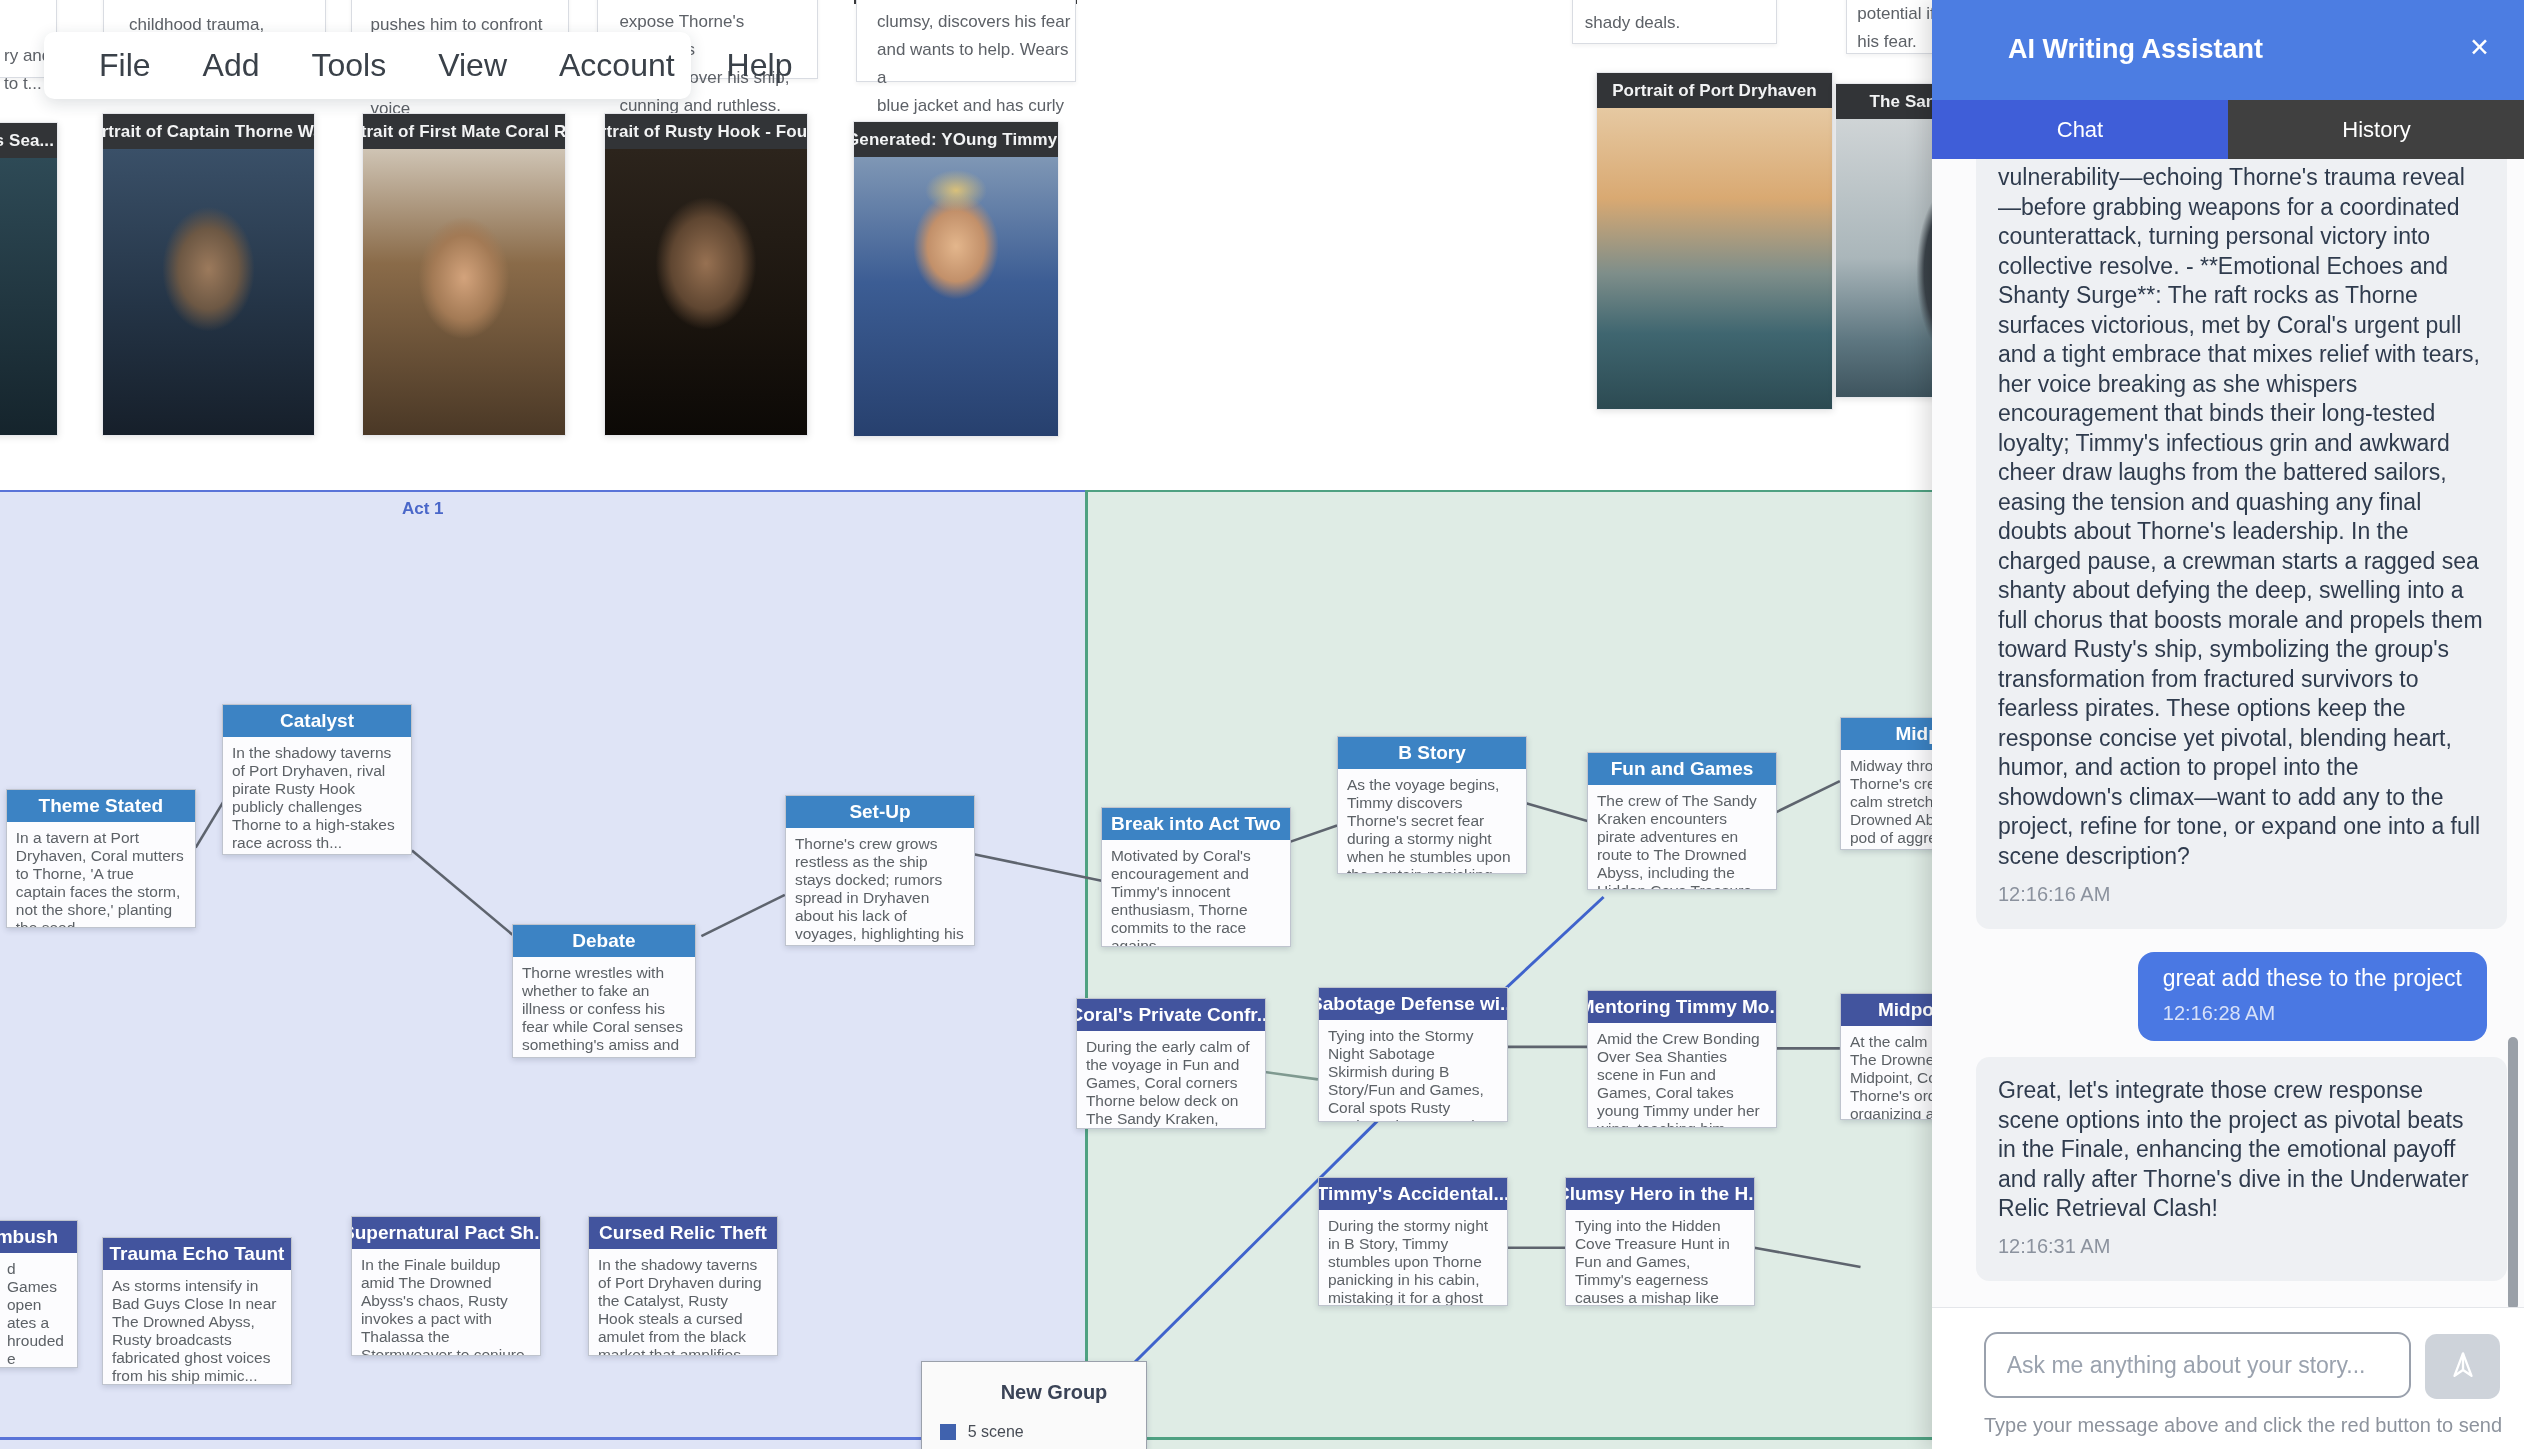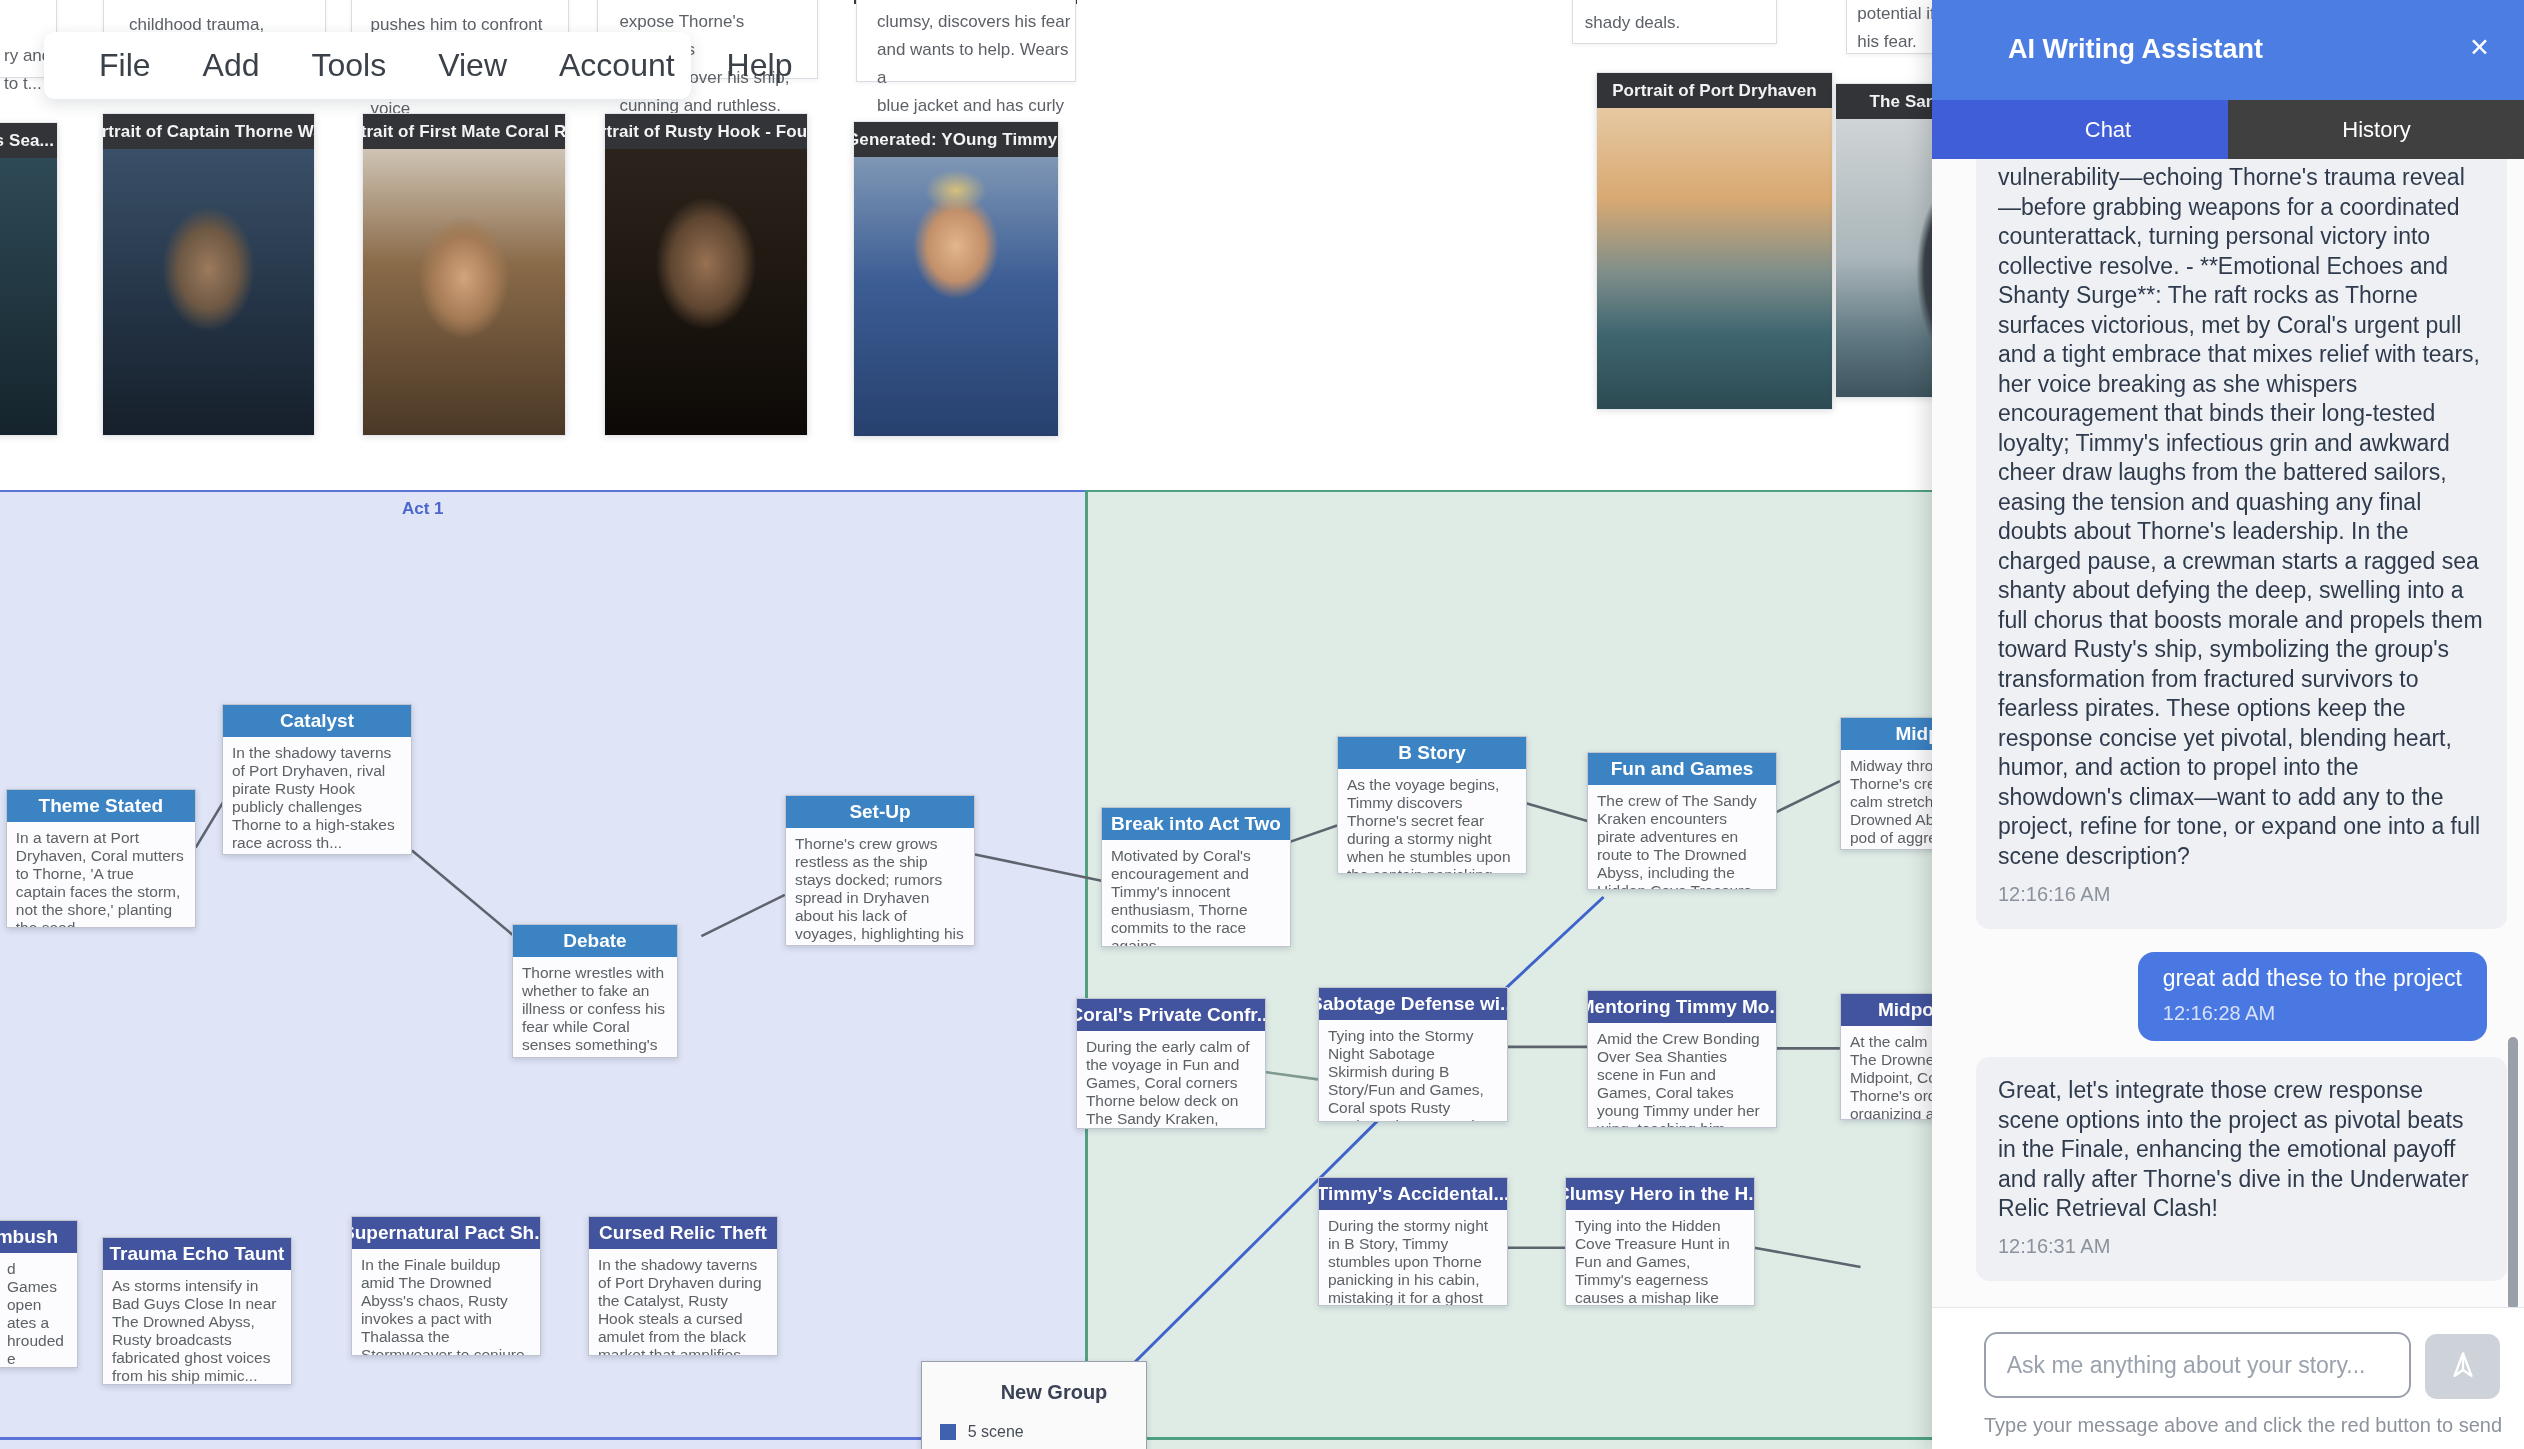--- a/index.html
+++ b/index.html
@@ -52,21 +52,21 @@
   svg.wires{position:absolute;left:0;top:0;z-index:2;pointer-events:none;}
 
   
   .panel{position:absolute;left:1932px;top:0;width:593px;height:1450px;background:#fbfbfc;z-index:60;
          box-shadow:-5.9px 0 20.7px rgba(0,0,0,.15);}
   .panel-header{position:absolute;left:0;top:0;width:100%;height:100px;background:#4c7de2;}
   .panel-title{position:absolute;left:76px;top:34px;color:#ffffff;font-size:27px;font-weight:bold;}
   .panel-close{position:absolute;right:35px;top:35px;color:#ffffff;font-size:25px;line-height:25px;cursor:pointer;}
   .tab{position:absolute;top:100px;height:59px;display:flex;align-items:center;justify-content:center;
        color:#ffffff;font-size:22px;cursor:pointer;}
-  .tab-chat{left:0;width:296px;background:#3f5ed8;padding-left:28px;}
+  .tab-chat{left:0;width:296px;background:#3f5ed8;}
   .tab-history{left:296px;width:297px;background:#404040;}
 
   .bubble-a{position:absolute;left:44px;width:487px;background:#eef0f3;border-radius:13.3px;
             padding:19px 22px;box-sizing:content-box;color:#2f3b4d;font-size:23px;line-height:29.5px;}
   .bubble-u{position:absolute;right:38px;background:#4a78e3;border-radius:16px;padding:12px 25px;
             color:#ffffff;font-size:23px;line-height:29.5px;max-width:347px;}
   .ts{font-size:20px;color:#8b929e;margin-top:8.9px;}
   .ts-u{font-size:20px;color:rgba(255,255,255,.78);margin-top:5.9px;}
 
   .panel-footer{position:absolute;left:0;bottom:0;width:100%;height:142px;background:#ffffff;border-top:1.5px solid #e4e6ea;}
@@ -186,21 +186,21 @@
 </div>
 
 <div class="card beat" style="left:5.9px;top:789px;width:190px;height:139px;">
   <div class="card-h">Theme Stated</div>
   <div class="card-b">In a tavern at Port Dryhaven, Coral mutters to Thorne, 'A true captain faces the storm, not the shore,' planting the seed ...</div>
 </div>
 <div class="card beat" style="left:222px;top:704px;width:190px;height:151px;">
   <div class="card-h">Catalyst</div>
   <div class="card-b">In the shadowy taverns of Port Dryhaven, rival pirate Rusty Hook publicly challenges Thorne to a high-stakes race across th...</div>
 </div>
-<div class="card beat" style="left:512px;top:924px;width:166px;height:134px;">
+<div class="card beat" style="left:512px;top:924px;width:184px;height:134px;">
   <div class="card-h">Debate</div>
   <div class="card-b">Thorne wrestles with whether to fake an illness or confess his fear while Coral senses something's amiss and urges honesty.</div>
 </div>
 <div class="card beat" style="left:785px;top:795px;width:190px;height:151px;">
   <div class="card-h">Set-Up</div>
   <div class="card-b">Thorne's crew grows restless as the ship stays docked; rumors spread in Dryhaven about his lack of voyages, highlighting his hi...</div>
 </div>
 <div class="card beat" style="left:1101px;top:807px;width:190px;height:140px;">
   <div class="card-h">Break into Act Two</div>
   <div class="card-b">Motivated by Coral's encouragement and Timmy's innocent enthusiasm, Thorne commits to the race agains...</div>

